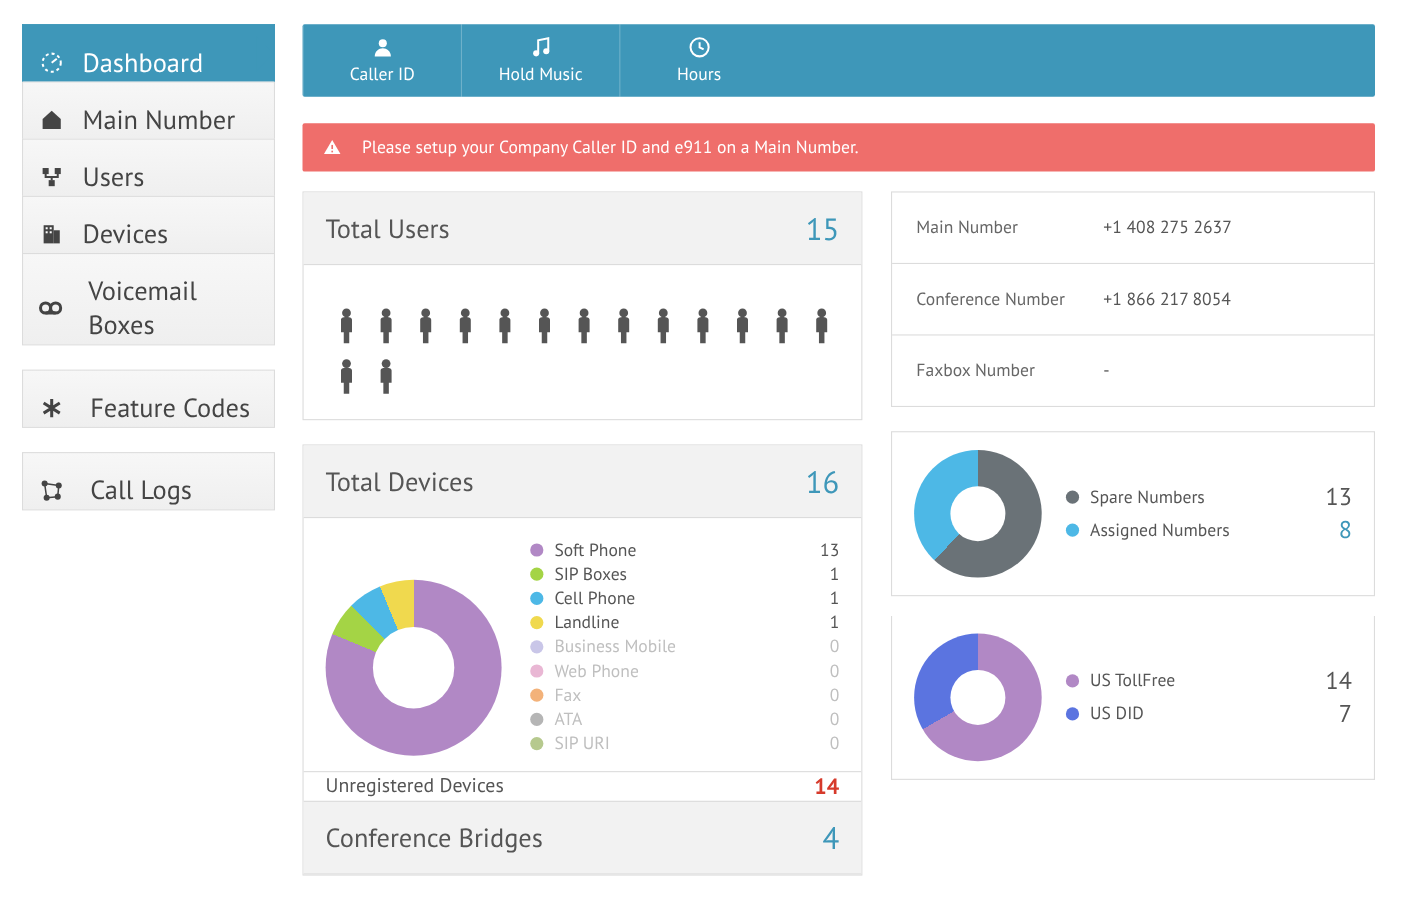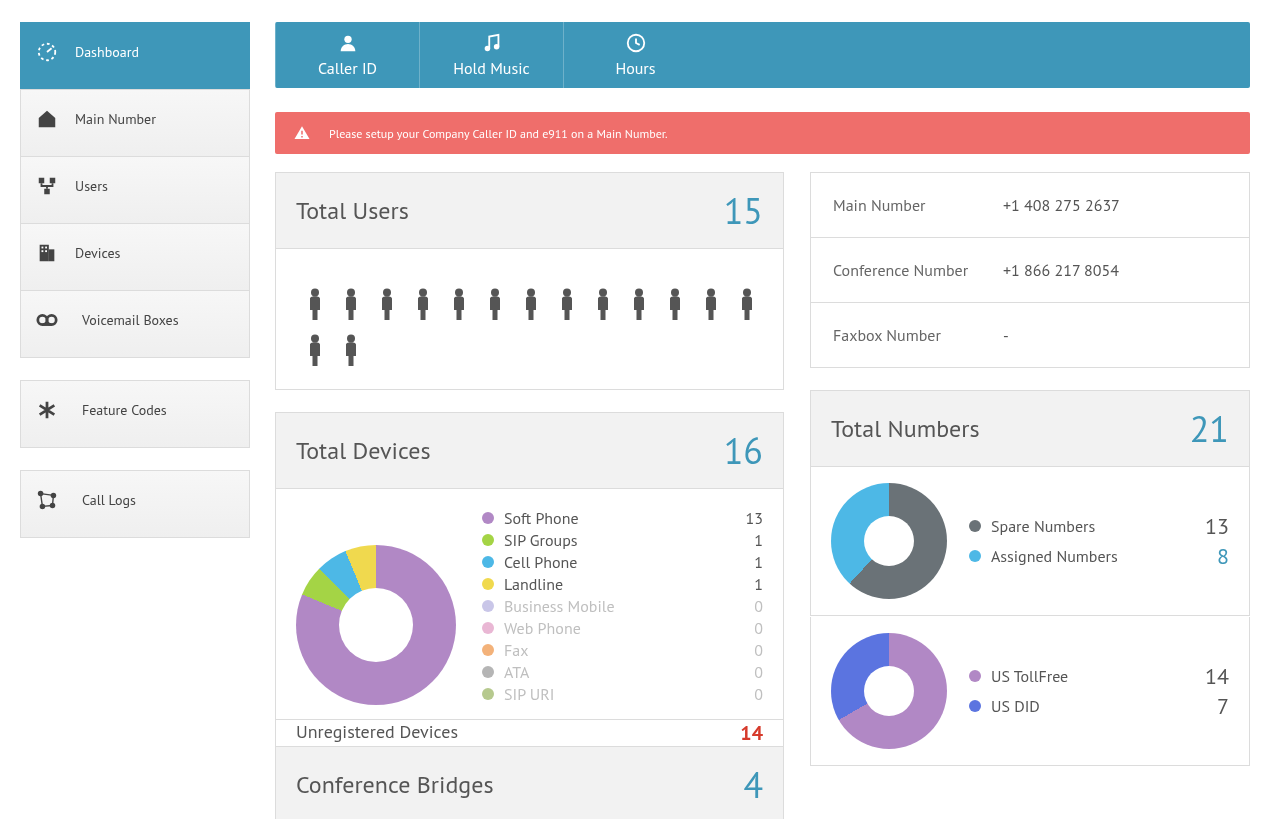--- a/index.html
+++ b/index.html
@@ -27,25 +27,25 @@
 
   
   .layout{display:flex;align-items:flex-start;}
   .col-side{width:260px;padding:22px 10px 0 20px;}
   .col-main{flex:1;padding:22px 30px 0 15px;position:relative;}
 
   
   .nav-group{margin-bottom:22px;}
   .nav-item{
     display:flex;align-items:center;gap:16px;
-    padding:18px 16px 26px 14px;
+    padding:18px 16px 2px 14px;
     background:linear-gradient(#f7f7f7,#efefef);
     border:1px solid var(--card-border);
     border-bottom:none;
-    color:#444;font-size:14px;cursor:pointer;
+    color:#444;font-size:24px;cursor:pointer;
   }
   .nav-item:last-child{border-bottom:1px solid var(--card-border);gap:23px;}
   .nav-item .icon{width:24px;display:flex;justify-content:center;color:var(--icon-dark);}
   .nav-item.single{border-bottom:1px solid var(--card-border);}
   .nav-item.active{
     position:relative;background:var(--teal);border-color:var(--teal);
     color:#fff;
   }
   .nav-item.active .icon{color:#fff;}
   .nav-item.active::after{
@@ -64,35 +64,35 @@
     width:144px;border-left:1px solid rgba(255,255,255,.25);
     display:flex;flex-direction:column;align-items:center;justify-content:center;
     gap:4px;font-size:16px;cursor:pointer;
   }
   .topbar-btn .icon{color:#fff;}
 
   
   .alert{
     margin-top:24px;background:var(--alert);color:#fff;
     display:flex;align-items:center;gap:18px;
-    padding:12px 18px;border-radius:2px;font-size:12px;
+    padding:12px 18px;border-radius:2px;font-size:16px;
   }
 
   
   .content{display:flex;gap:26px;margin-top:18px;align-items:flex-start;}
   .col-a{flex:1;}
   .col-b{width:440px;}
 
   
   .card{border:1px solid var(--card-border);margin-bottom:22px;}
   .card-head{
     background:var(--card-head);display:flex;align-items:center;justify-content:space-between;
     padding:14px 20px;font-size:24px;color:#555;border-bottom:1px solid var(--card-border);text-align:right;
   }
-  .card-count{color:var(--blue-num);font-size:36px;font-weight:400;}
+  .card-count{color:var(--blue-num);font-size:28px;font-weight:400;}
   .card-body{padding:18px 20px 14px 20px;}
 
   
   .people{display:flex;flex-wrap:wrap;gap:6px;margin:18px 0 4px 4px;}
   .people svg{width:30px;height:40px;}
 
   
   .dev-row{display:flex;align-items:flex-end;gap:26px;}
   .donut{position:relative;width:160px;height:160px;flex:0 0 160px;}
   .donut::after{
@@ -114,21 +114,21 @@
   
   .info-rows{border:1px solid var(--card-border);margin-bottom:22px;}
   .info-row{
     display:flex;padding:22px 22px;font-size:16px;color:#666;
     border-bottom:1px solid var(--card-border);
   }
   .info-row:last-child{border-bottom:none;}
   .info-row .k{width:170px;}
   .info-row .v{color:#555;}
 
-  .num-block{border:1px solid var(--card-border);margin-bottom:1px;padding:16px 20px;}
+  .num-block{border:1px solid var(--card-border);margin-bottom:18px;padding:16px 20px;}
   .num-pair{display:flex;align-items:center;gap:22px;}
   .num-pair .donut-sm{width:116px;height:116px;flex:0 0 116px;position:relative;}
   .num-pair .donut-sm::after{content:"";position:absolute;inset:0;margin:auto;width:50px;height:50px;border-radius:50%;background:#fff;}
   .leg{flex:1;}
   .leg-row{display:flex;align-items:center;gap:10px;font-size:16px;line-height:30px;}
   .leg-row .dot{width:12px;height:12px;border-radius:50%;}
   .leg-row .cnt{margin-left:auto;font-size:22px;color:#555;font-weight:500;}
   .leg-row.alt .cnt{color:var(--blue-num);}
 
 </style>
@@ -421,21 +421,21 @@
             <div class="dev-row">
               <div class="donut" id="donut-devices" style="background: conic-gradient(rgb(177, 136, 197) 0deg, rgb(177, 136, 197) 292.5deg, rgb(164, 212, 69) 292.5deg, rgb(164, 212, 69) 315deg, rgb(77, 184, 230) 315deg, rgb(77, 184, 230) 337.5deg, rgb(240, 217, 78) 337.5deg, rgb(240, 217, 78) 360deg); border-radius: 50%;"></div>
               <div class="dev-list" id="devices-legend">
                   <div class="dev-item">
                     <span class="dot" style="background:#b188c5"></span>
                    <span>Soft Phone</span>
                    <span class="cnt">13</span>
                   </div>
                   <div class="dev-item">
                     <span class="dot" style="background:#a4d445"></span>
-                   <span>SIP Groups</span>
+                   <span>SIP Boxes</span>
                    <span class="cnt">1</span>
                   </div>
                   <div class="dev-item">
                     <span class="dot" style="background:#4db8e6"></span>
                    <span>Cell Phone</span>
                    <span class="cnt">1</span>
                   </div>
                   <div class="dev-item">
                     <span class="dot" style="background:#f0d94e"></span>
                    <span>Landline</span>
@@ -491,24 +491,20 @@
             <div class="info-row">
               <span class="k">Conference Number</span>
                  <span class="v">+1 866 217 8054</span>
             </div>
             <div class="info-row">
               <span class="k">Faxbox Number</span>
                  <span class="v">-</span>
             </div>
           </div>
 
-        <div class="card-head" style="border:1px solid var(--card-border);border-bottom:none">
-          <span>Total Numbers</span>
-          <span class="card-count">21</span>
-        </div>
 
         <div class="num-block">
           <div class="num-pair">
             <div class="donut-sm" id="donut-alloc" style="background: conic-gradient(rgb(106, 114, 119) 0deg, rgb(106, 114, 119) 222.857deg, rgb(77, 184, 230) 222.857deg, rgb(77, 184, 230) 360deg); border-radius: 50%;"></div>
             <div class="leg" id="legend-alloc">
                 <div class="leg-row">
                   <span class="dot" style="background:#6a7277"></span>
                    <span>Spare Numbers</span>
                    <span class="cnt">13</span>
                 </div>

